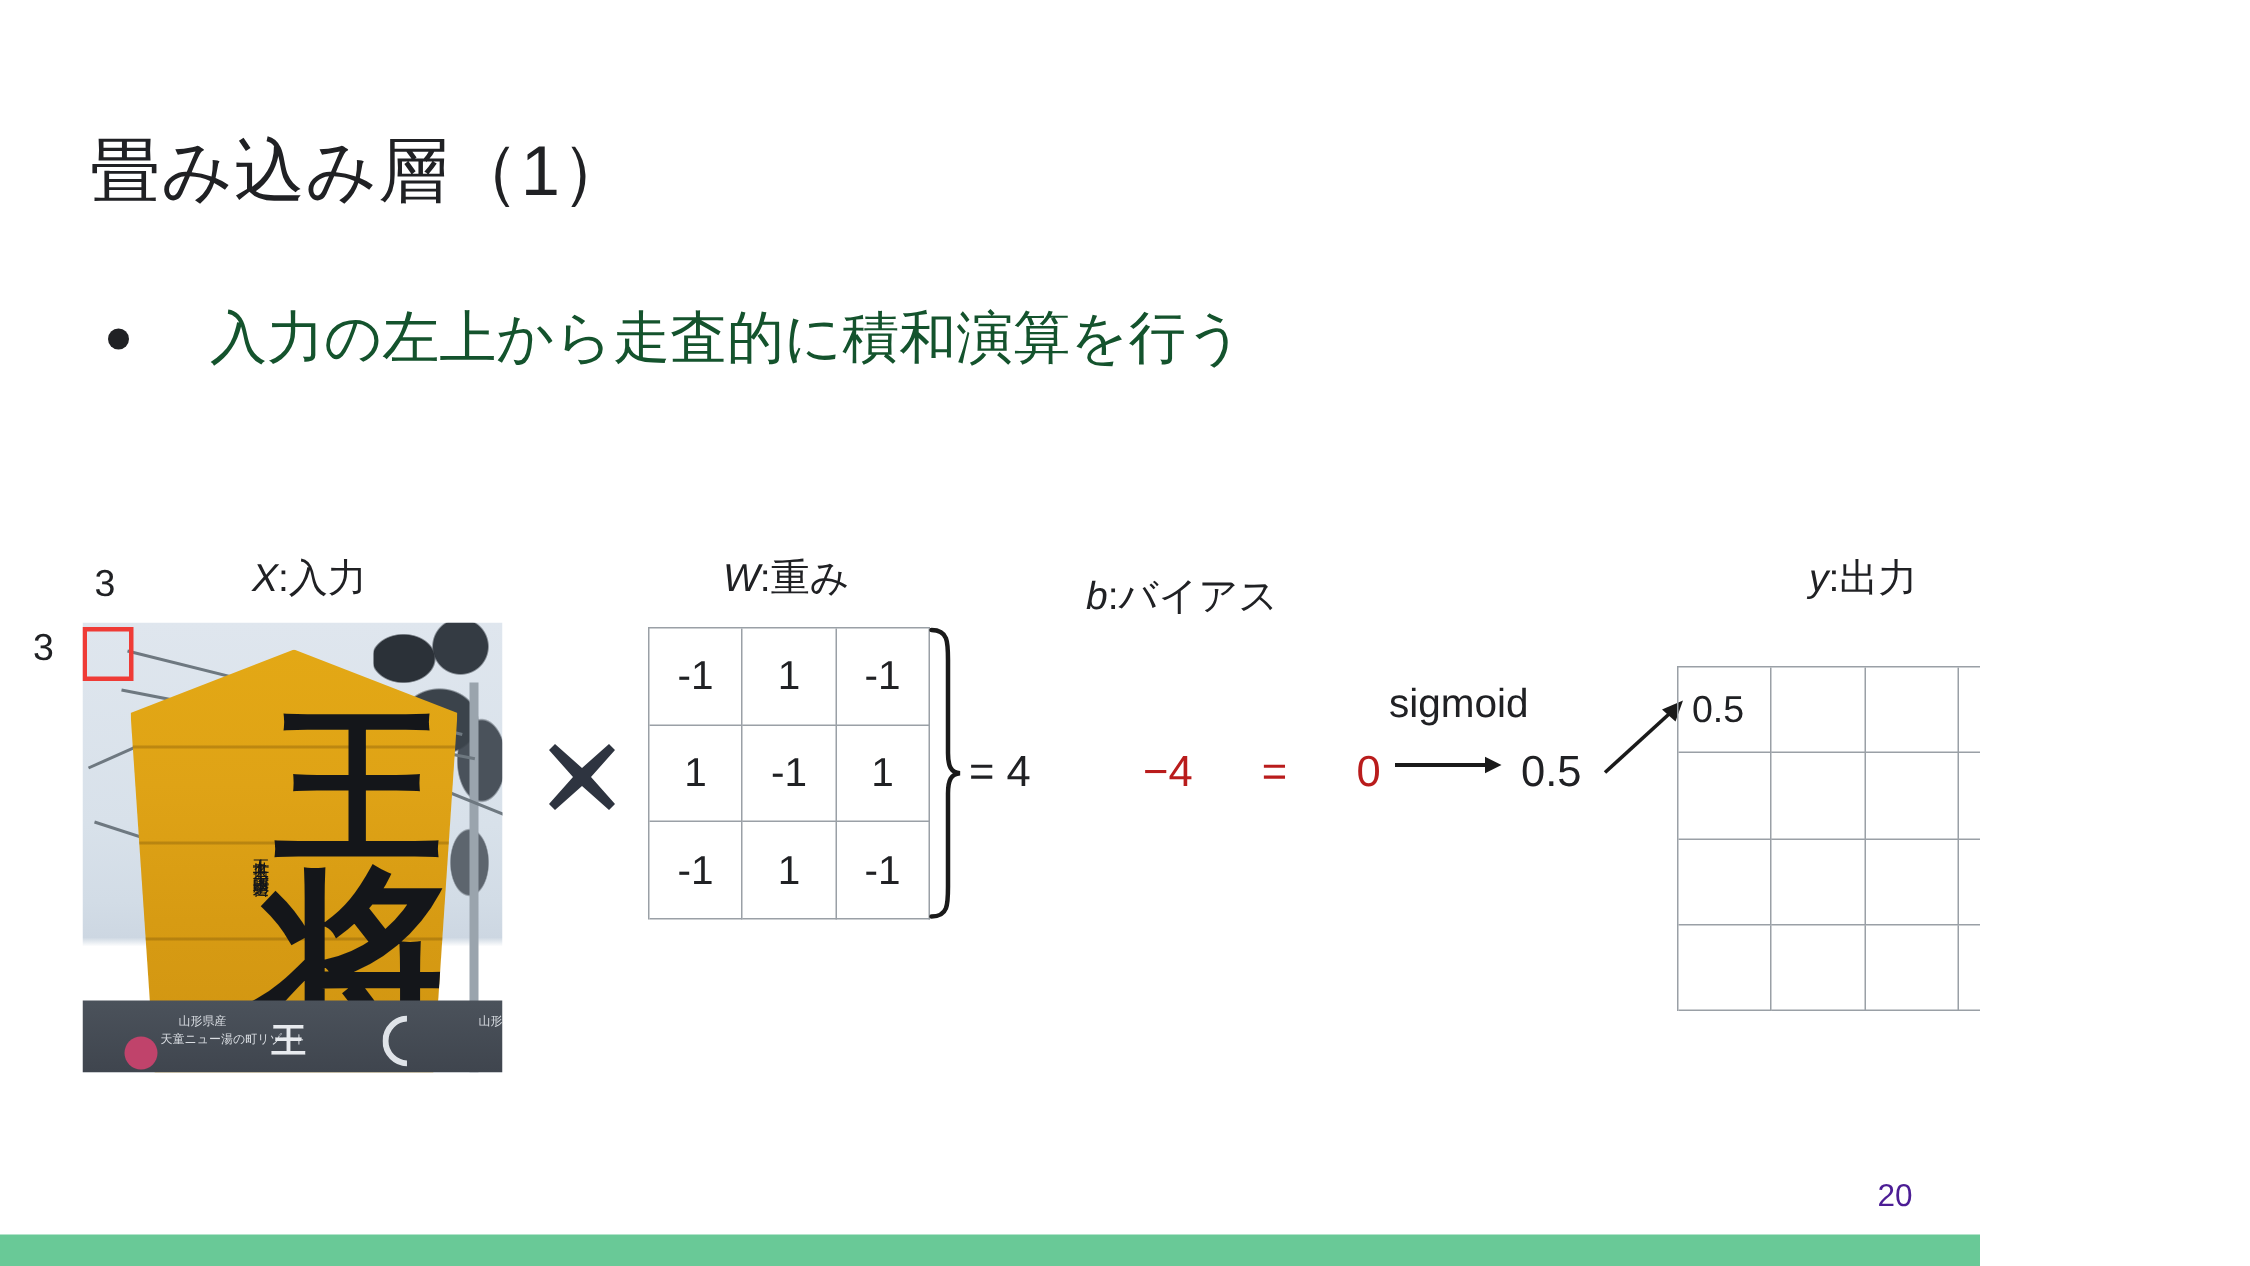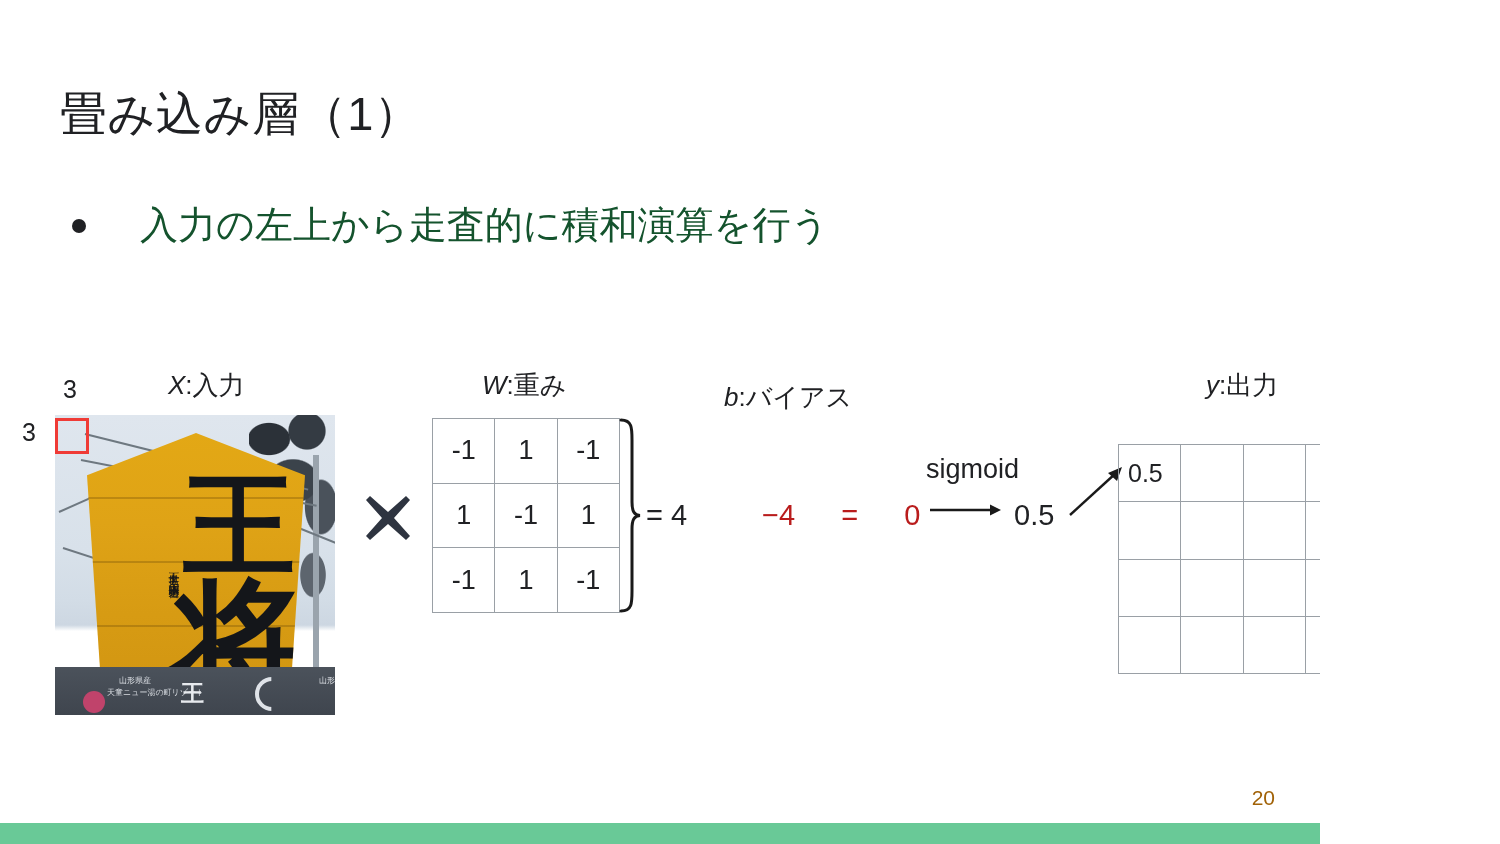--- a/index.html
+++ b/index.html
@@ -339,21 +339,21 @@
   #lbl-w { left: 482px; top: 368px; }
   #lbl-b { left: 707px; top: 380px; margin-left: 17px; }
   #lbl-y { left: 1206px; top: 368px; }
 
   
   #page-number {
     position: absolute;
     right: 45px;
     top: 786px;
     font-size: 21px;
-    color: #a16207;
+    color: #4c1d95;
   }
 
   
   #footer-bar {
     position: absolute;
     left: 0;
     bottom: 0;
     width: 1500px;
     height: 21px;
   }

